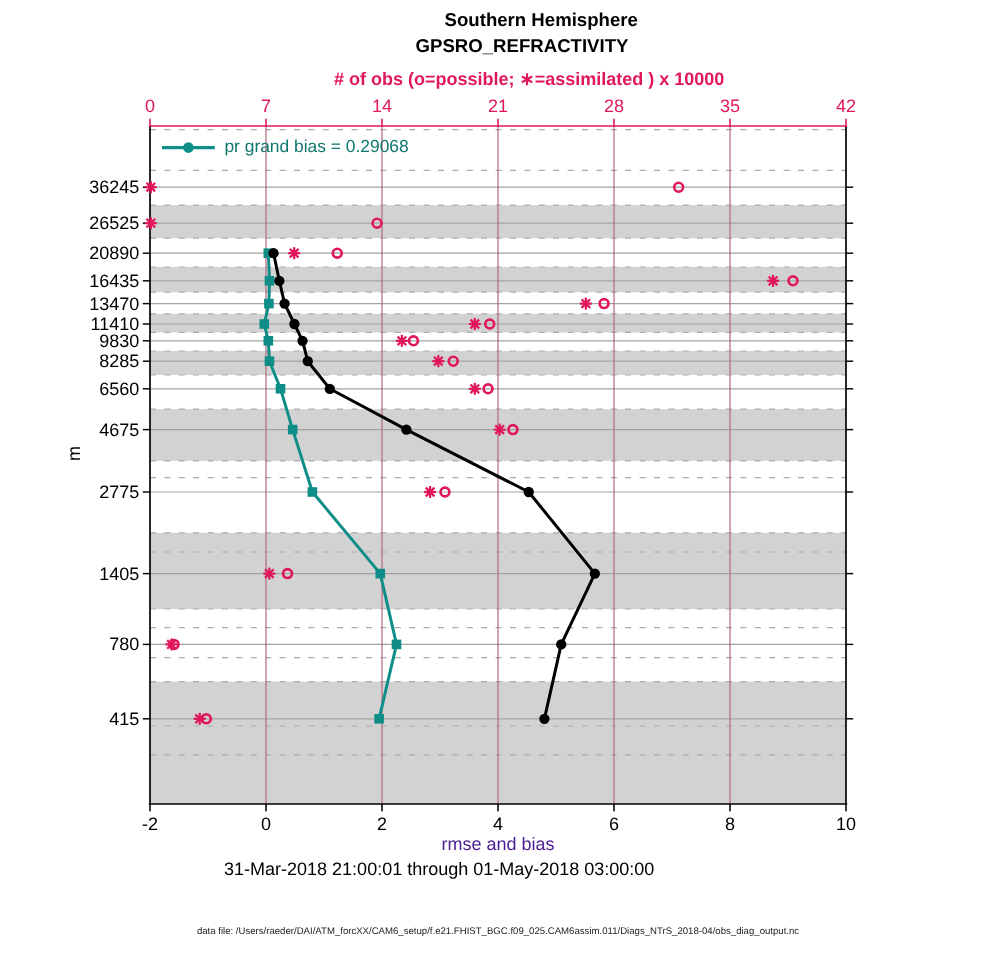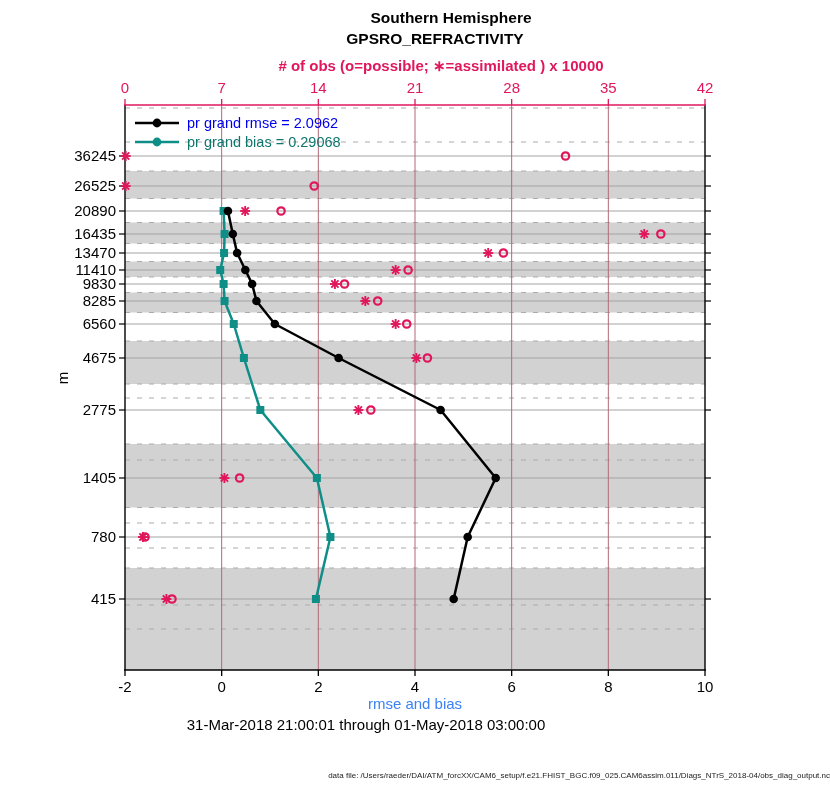--- a/index.html
+++ b/index.html
@@ -8,26 +8,26 @@
   .title1{position:absolute;top:9px;left:0;width:830px;text-align:center;
           font-size:15.5px;font-weight:bold;color:#000;padding-left:36px;}
   .title2{position:absolute;top:30px;left:0;width:830px;text-align:center;
           font-size:15.5px;font-weight:bold;color:#000;margin-left:20px;}
   .obslabel{position:absolute;top:57px;left:0;width:830px;text-align:center;
           font-size:15px;font-weight:bold;padding-left:26px;}
   .legend{position:absolute;left:134px;top:113px;}
   .legend-row{display:flex;align-items:center;height:19px;}
   .legend-row span{font-size:14.5px;margin-left:7px;}
   .xlabel{position:absolute;top:695px;left:0;width:830px;text-align:center;
-          font-size:15px;color:#3b82f6;}
+          font-size:15px;color:#4c1d95;}
   .daterange{position:absolute;top:716px;left:0;width:732px;text-align:center;
           font-size:15px;color:#000;}
   .ylabel{position:absolute;left:44px;top:368px;width:40px;height:20px;text-align:center;
           font-size:15px;color:#000;transform:rotate(-90deg);}
-  .filepath{position:absolute;top:771px;left:0;width:830px;text-align:right;
+  .filepath{position:absolute;top:771px;left:0;width:830px;text-align:center;
           font-size:8px;color:#222;}
   svg#plot-svg{position:absolute;left:0;top:0;}
 </style>
 </head>
 <body>
 
 <div class="page">
 
   <div class="title1">Southern Hemisphere</div>
   <div class="title2">GPSRO_REFRACTIVITY</div>
@@ -273,27 +273,20 @@
         <line x1="166.42857142857142" y1="594" x2="166.42857142857142" y2="604" stroke="#e0175c" stroke-width="1.9"></line>
         <line x1="161.42857142857142" y1="599" x2="171.42857142857142" y2="599" stroke="#e0175c" stroke-width="1.9"></line>
         <line x1="162.82857142857142" y1="595.4" x2="170.0285714285714" y2="602.6" stroke="#e0175c" stroke-width="1.9"></line>
         <line x1="162.82857142857142" y1="602.6" x2="170.0285714285714" y2="595.4" stroke="#e0175c" stroke-width="1.9"></line>
       </g>
     </svg>
 
   <div class="legend">
     <div class="legend-row">
       <svg width="46" height="12">
-        <line id="lg-line-0" x1="1" y1="6" x2="45" y2="6" stroke-width="2.6" stroke="#000000"></line>
-        <circle id="lg-mark-0" cx="23" cy="6" r="4.4" fill="#000000"></circle>
-      </svg>
-      <span id="lg-text-0" style="color: rgb(0, 0, 238);">pr grand rmse = 2.0962</span>
-    </div>
-    <div class="legend-row">
-      <svg width="46" height="12">
         <line id="lg-line-1" x1="1" y1="6" x2="45" y2="6" stroke-width="2.6" stroke="#0f8e88"></line>
         <circle id="lg-mark-1" cx="23" cy="6" r="4.4" fill="#0f8e88"></circle>
       </svg>
       <span id="lg-text-1" style="color: #0f766e;">pr grand bias = 0.29068</span>
     </div>
   </div>
 
   <div class="xlabel">rmse and bias</div>
   <div class="daterange">31-Mar-2018 21:00:01 through 01-May-2018 03:00:00</div>
   <div class="ylabel">m</div>

